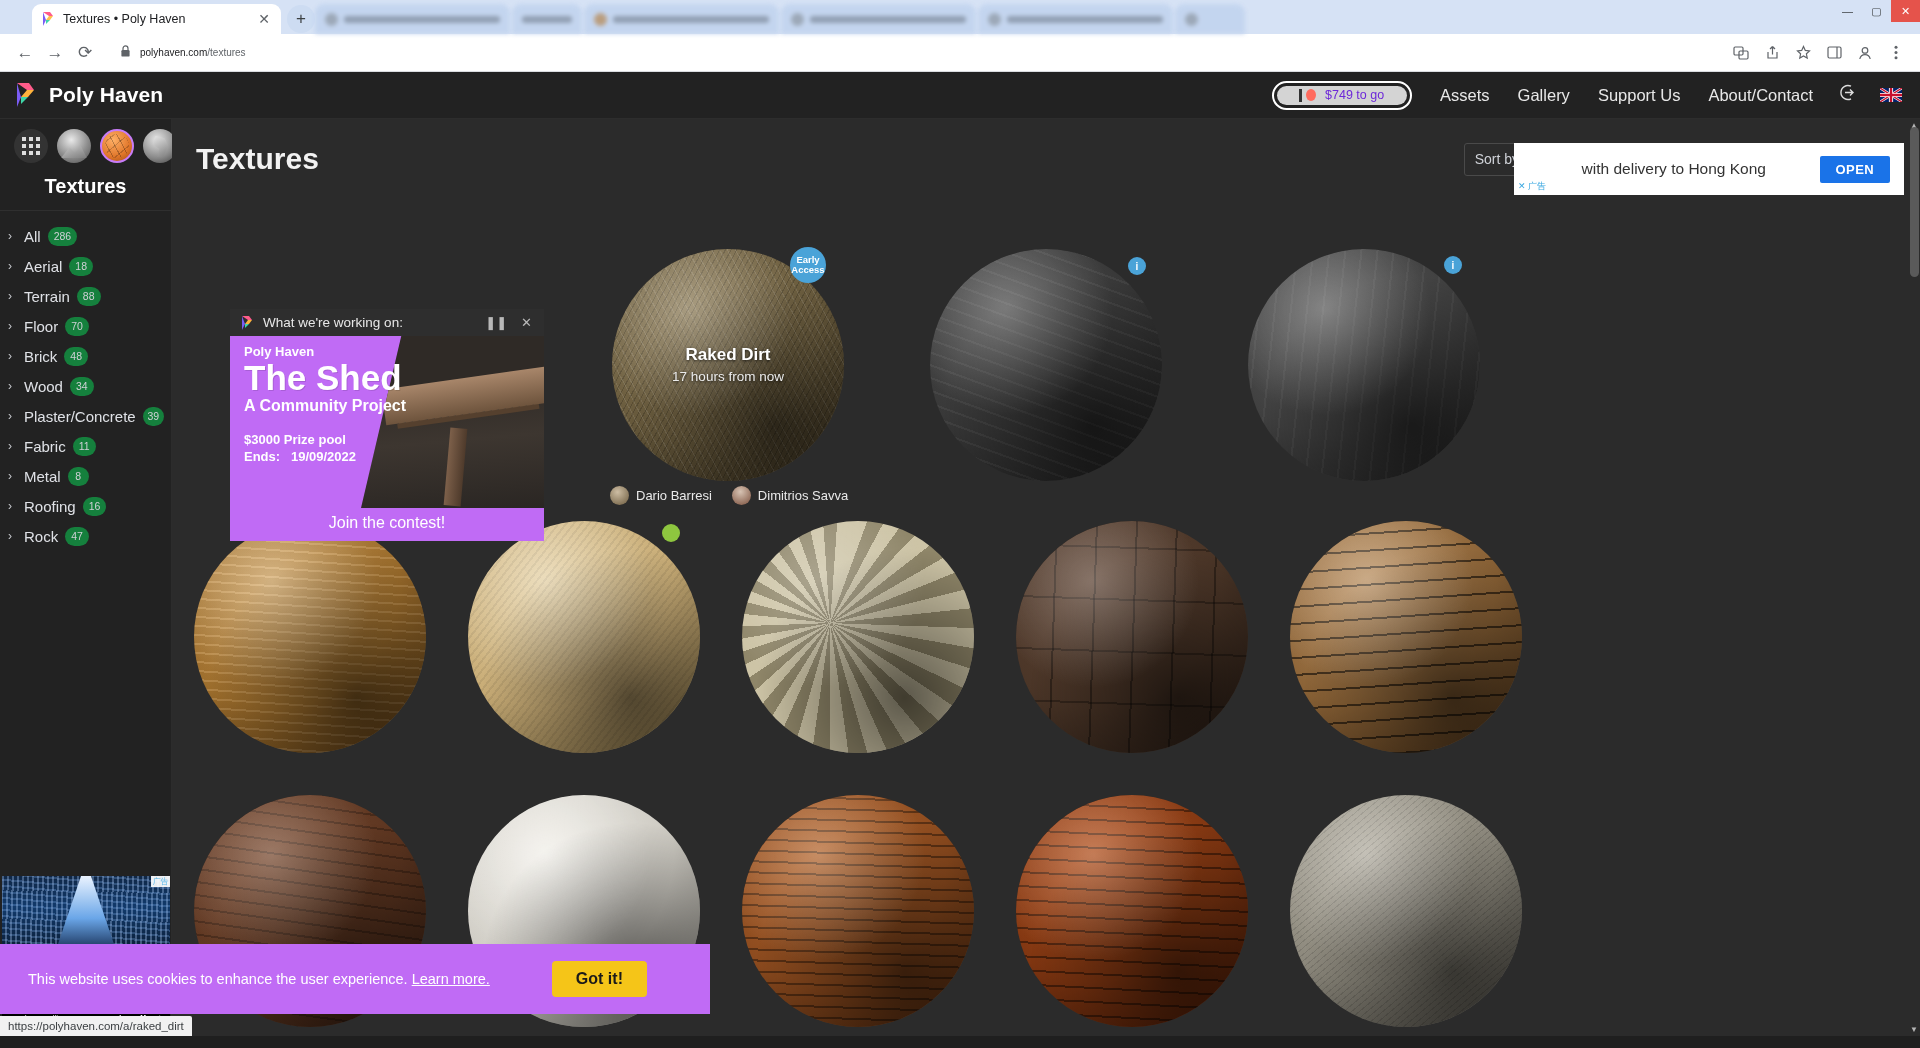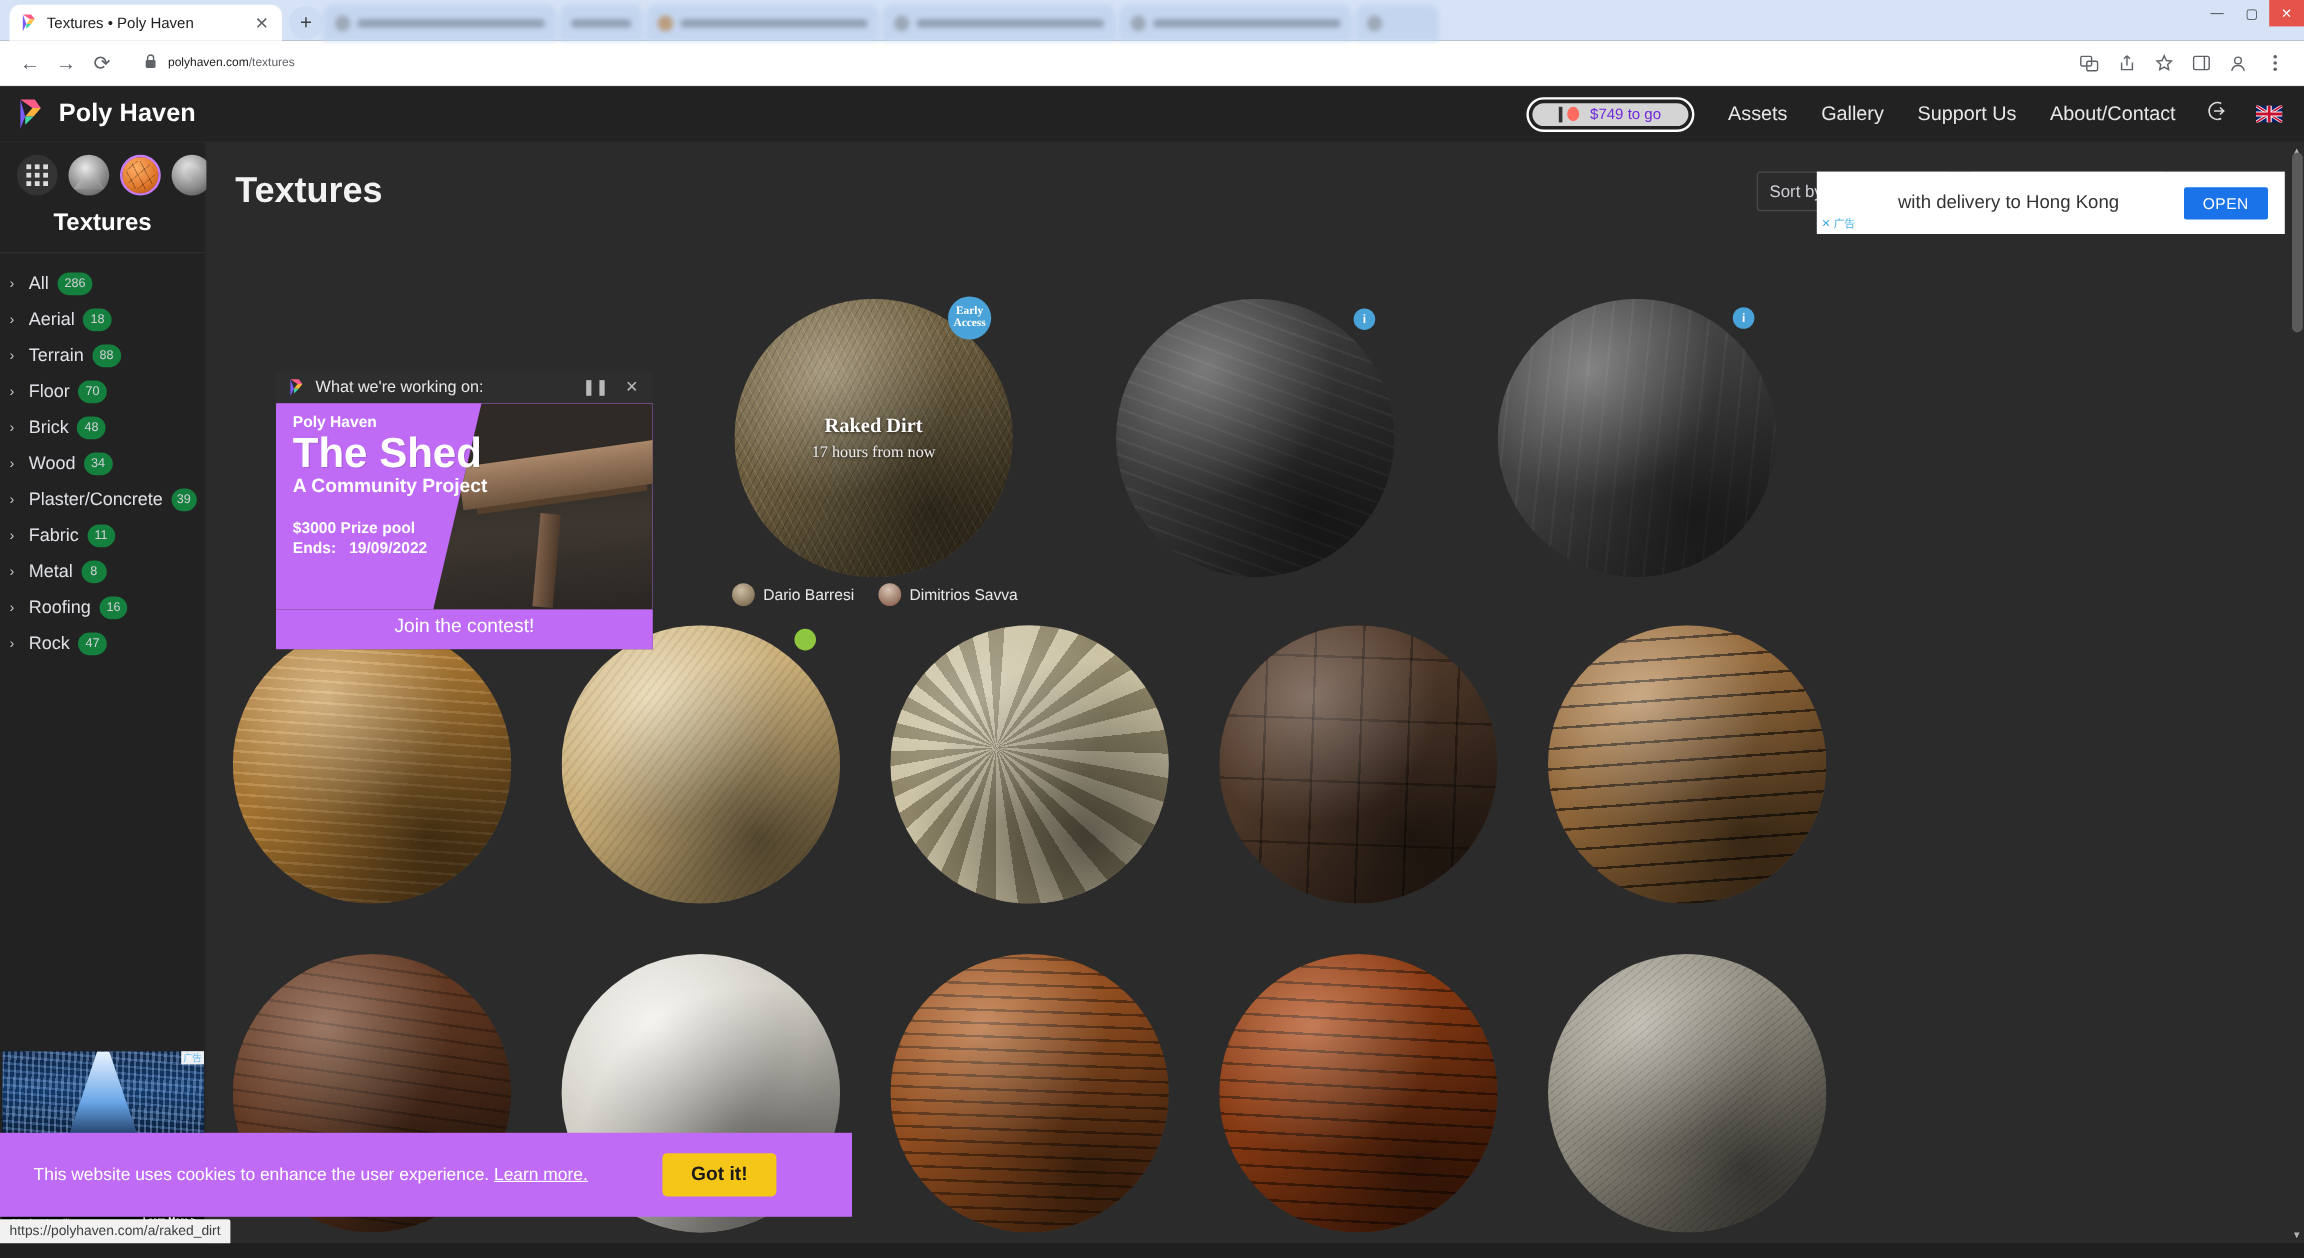--- a/index.html
+++ b/index.html
@@ -9,23 +9,23 @@
     overflow: hidden; background: #222;
   }
 
   
   .browser { width: 1920px; height: 1048px; display: flex; flex-direction: column; }
   .tabstrip {
     height: 34px; background: #d6e2f5; display: flex; align-items: flex-end;
     padding-left: 8px; position: relative;
   }
   .tab {
-    height: 30px; width: 227px; background: #fff; border-radius: 9px 9px 0 0;
+    height: 30px; width: 249px; background: #fff; border-radius: 9px 9px 0 0;
     display: flex; align-items: center; padding: 1px 8px; gap: 7px; font-size: 12.5px;
-    color: #202124; position: relative;
+    color: #202124; position: relative; margin-left: 24px;
   }
   .tab-fav {
     width: 16px; height: 16px; flex: 0 0 16px; position: relative;
   }
   .tab-title { flex: 1; white-space: nowrap; overflow: hidden; text-overflow: ellipsis; }
   .tab-close { font-size: 14px; color: #5f6368; padding: 0 3px; cursor: pointer; }
   .newtab {
     width: 28px; height: 28px; margin-left: 6px; margin-bottom: 1px; border-radius: 50%;
     display: flex; align-items: center; justify-content: center; color: #3c4043;
     font-size: 17px; background: #cddcf2;
@@ -206,21 +206,21 @@
   }
   .srch-input::placeholder { color: #8d8d8d; }
   .results { color: #e2e2e2; font-size: 15px; margin-left: 22px; white-space: nowrap; }
 
   .top-ad {
     position: absolute; right: 16px; top: 24px; width: 390px; height: 52px;
     background: #fff; display: flex; align-items: center; padding: 0 14px;
   }
   .top-ad-text { flex: 1; text-align: center; color: #333; font-size: 15.5px; }
   .top-ad-btn {
-    background: #1a73e8; color: #fff; font-size: 13px; font-weight: normal;
+    background: #1a73e8; color: #fff; font-size: 13px; font-weight: bold;
     padding: 6px 16px; border-radius: 2px; cursor: pointer; letter-spacing: .4px;
   }
   .top-ad-tag {
     position: absolute; left: 4px; bottom: 2px; font-size: 9px; color: #3aa7e0;
   }
 
   
   .grid-area { position: absolute; left: 0; right: 0; top: 62px; bottom: 0; }
   .promo-card {
     position: absolute; left: 58px; top: 128px; width: 314px; background: #2e2e2e;
@@ -600,21 +600,21 @@
         </div>
 
         <div class="top-ad">
           <span class="top-ad-text">with delivery to Hong Kong</span>
           <span class="top-ad-btn">OPEN</span>
           <span class="top-ad-tag">✕ 广告</span>
         </div>
 
         <div class="grid-area">
 
-          <div class="asset" style="left:440px; top:68px; width:232px; height:232px;font-family:Liberation Serif, serif;">
+          <div class="asset" style="left:440px; top:68px; width:232px; height:232px;">
             <div class="ball" style="width:232px;height:232px;
                  background:
                    repeating-linear-gradient(118deg, rgba(0,0,0,.18) 0 1px, transparent 1px 5px),
                    repeating-linear-gradient(62deg, rgba(255,255,255,.10) 0 1px, transparent 1px 7px),
                    radial-gradient(circle at 36% 28%, #8d7c57, #6a5c3e 55%, #31291a);"></div>
             <div class="badge-ea" style="left:178px; top:-2px;">
               <span>Early</span>
               <span>Access</span>
             </div>
             <div class="asset-name" style="top:96px;">Raked Dirt</div>

